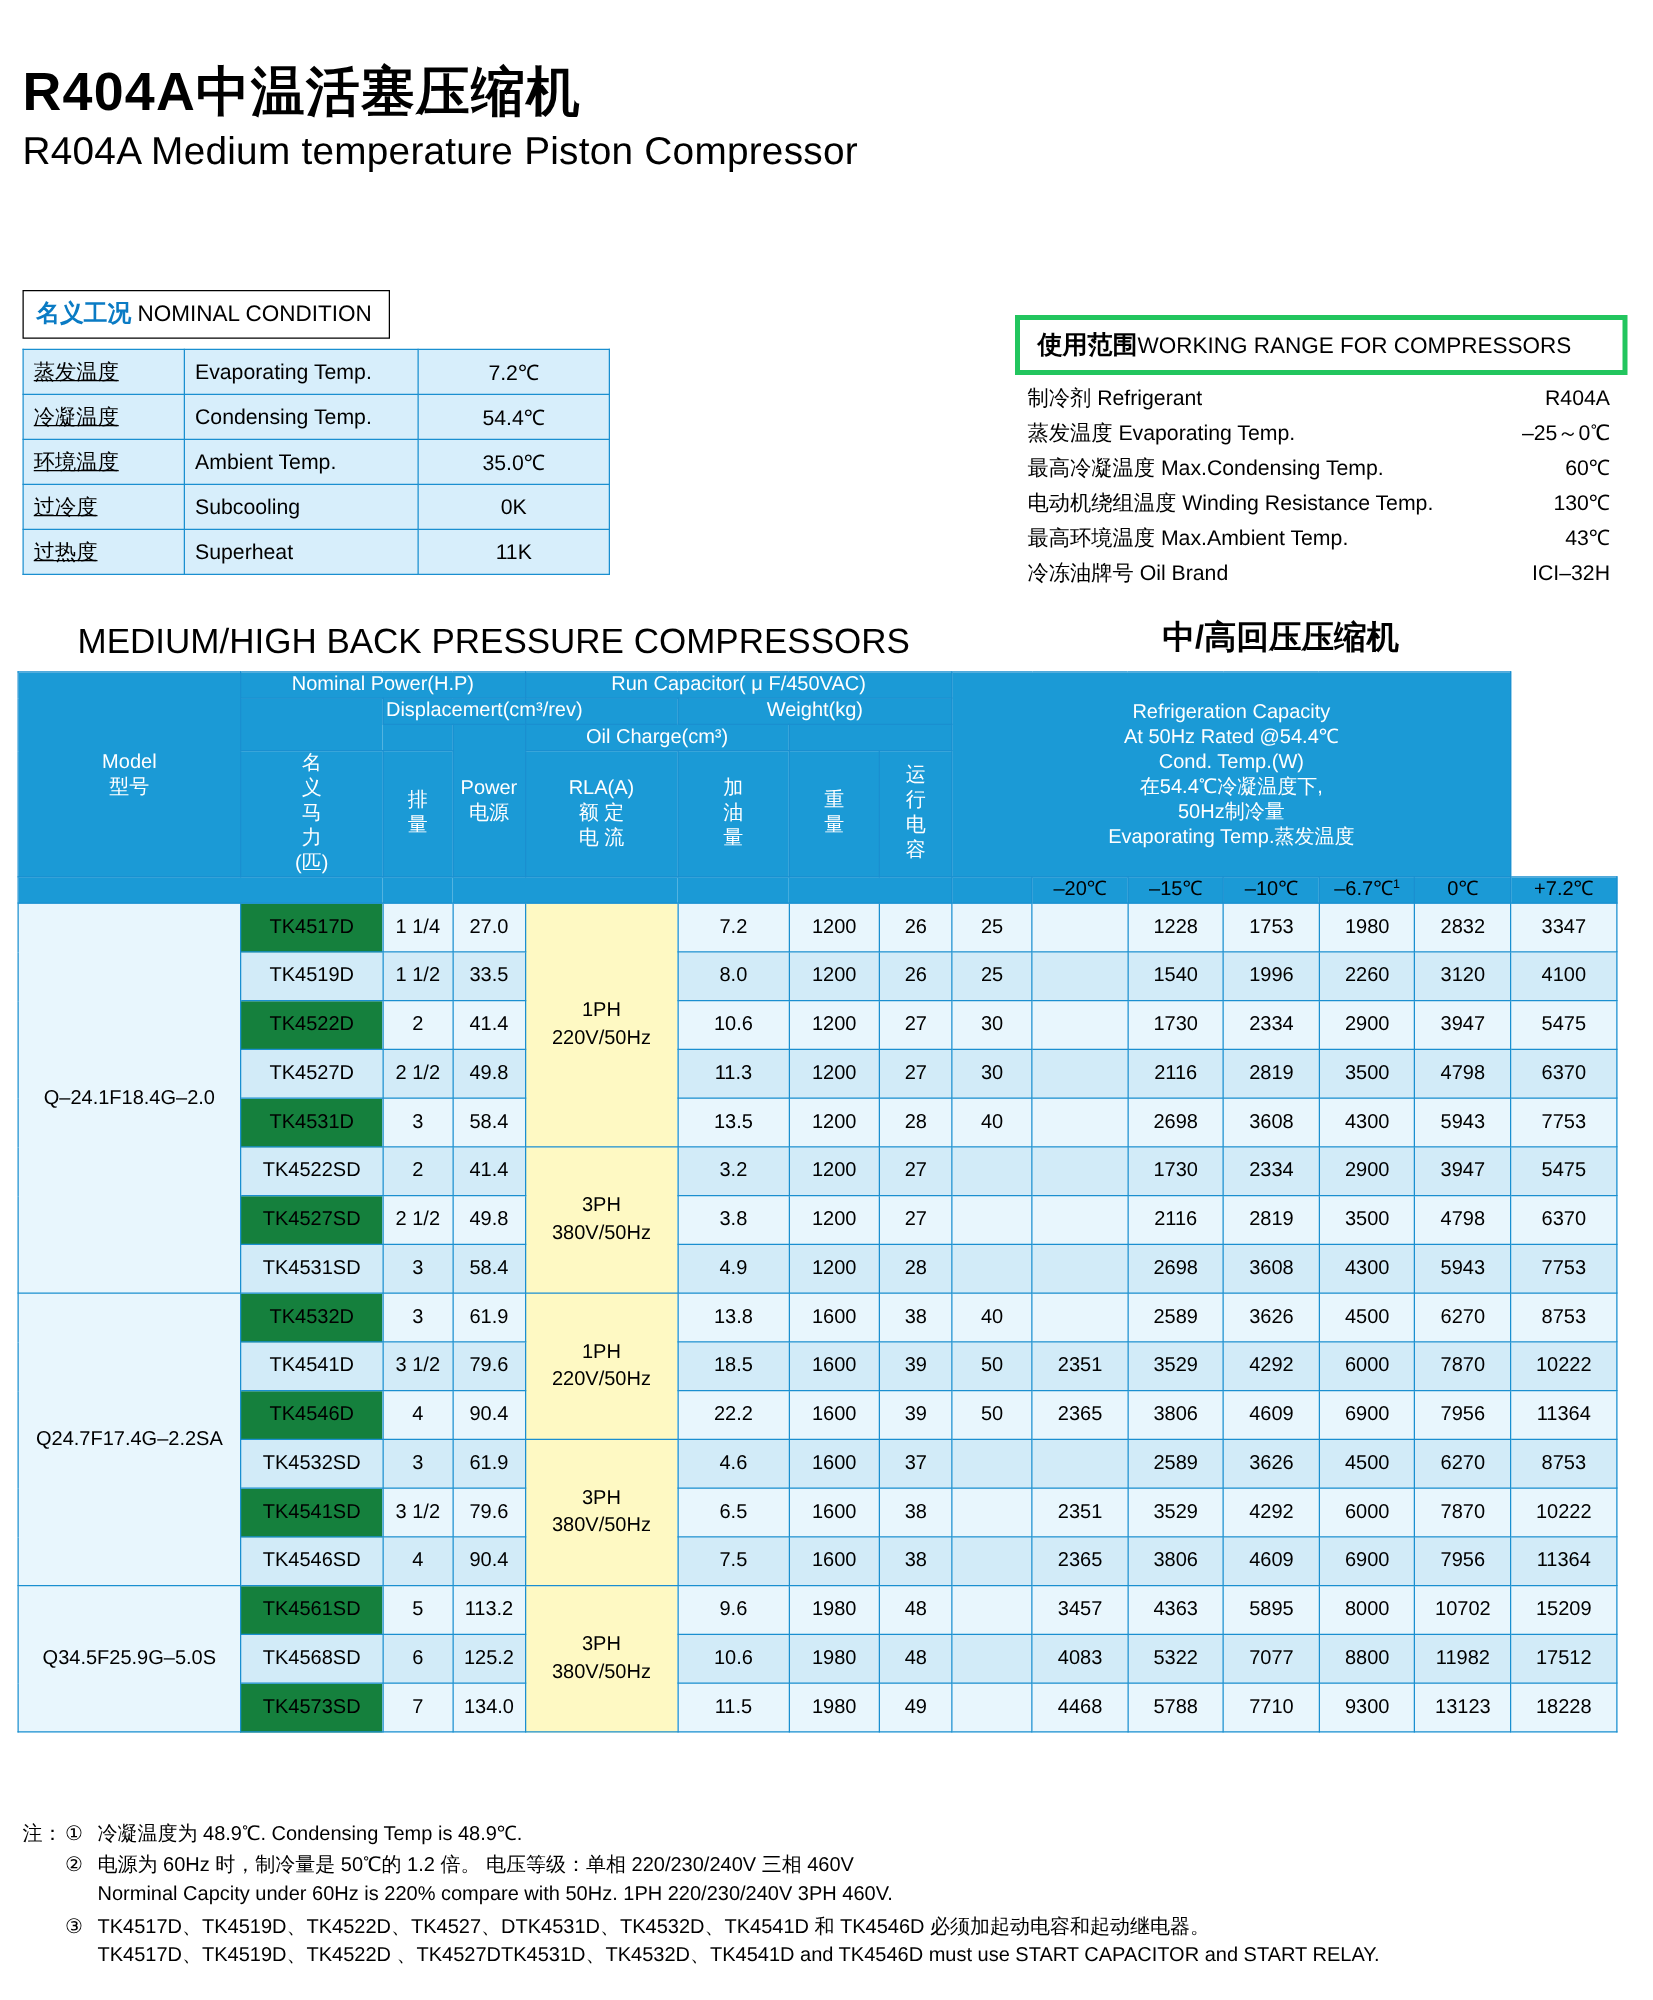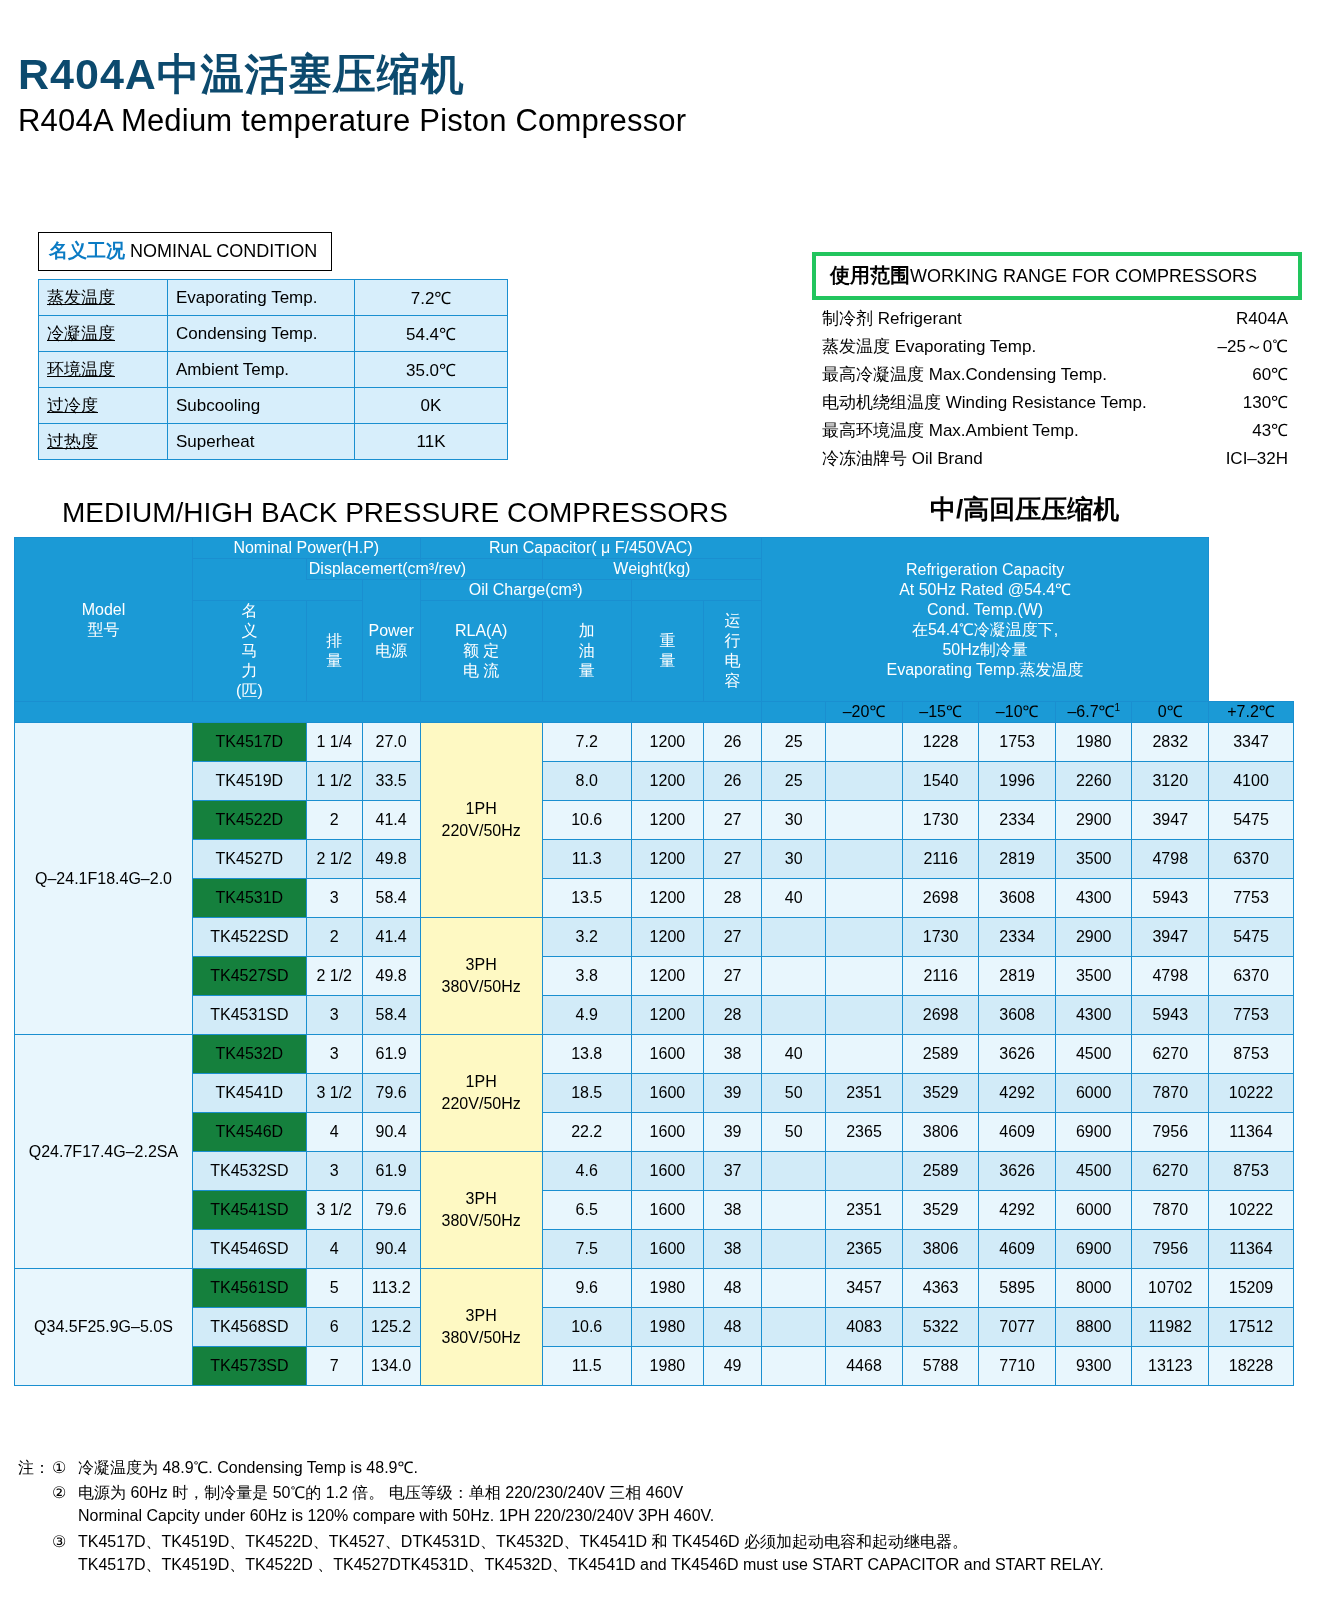--- a/index.html
+++ b/index.html
@@ -7,36 +7,36 @@
     width:1322px;
     background:#ffffff;
     font-family:"Liberation Sans", sans-serif;
     color:#000;
     -webkit-font-smoothing:antialiased;
   }
   .page{position:relative;width:1322px;min-height:1600px;padding:0;box-sizing:border-box;}
 
   
   .title-cn{
-    color:#0c4a6e;
+    color:#000000;
     font-size:43px;
     font-weight:bold;
     letter-spacing:1px;
     margin:52px 0 0 18px;
     line-height:1.05;
   }
   .title-en{
     font-size:31px;
     margin:6px 0 0 18px;
     font-weight:normal;
     letter-spacing:.2px;
   }
 
   
-  .nominal-wrap{position:absolute;left:18px;top:180px;width:486px;margin-left:20px;}
+  .nominal-wrap{position:absolute;left:18px;top:180px;width:486px;}
   .nominal-head{
     display:inline-block;
     border:1px solid #000;
     padding:5px 14px 6px 10px;
     font-size:18px;
   }
   .nominal-head .cn{color:#0a7bc4;font-weight:bold;font-size:19px;}
   table.nominal{
     border-collapse:collapse;
     margin-top:8px;
@@ -528,21 +528,21 @@
     <div class="note-row">
       <span class="note-lead">注：</span>
       <span class="note-num">①</span>
       <span class="note-body">冷凝温度为 48.9℃.    Condensing Temp is 48.9℃.</span>
     </div>
     <div class="note-row">
       <span class="note-lead"></span>
       <span class="note-num">②</span>
       <span class="note-body">
         <span>电源为 60Hz 时，制冷量是 50℃的 1.2 倍。    电压等级：单相   220/230/240V   三相   460V</span>
-        <span class="l2">Norminal Capcity under 60Hz is 120% compare with 50Hz.   1PH   220/230/240V   3PH   460V.</span>
+        <span class="l2">Norminal Capcity under 60Hz is 220% compare with 50Hz.   1PH   220/230/240V   3PH   460V.</span>
       </span>
     </div>
     <div class="note-row">
       <span class="note-lead"></span>
       <span class="note-num">③</span>
       <span class="note-body">
         <span>TK4517D、TK4519D、TK4522D、TK4527、DTK4531D、TK4532D、TK4541D 和 TK4546D 必须加起动电容和起动继电器。</span>
         <span class="l2">TK4517D、TK4519D、TK4522D 、TK4527DTK4531D、TK4532D、TK4541D and TK4546D must use START CAPACITOR and START RELAY.</span>
       </span>
     </div>

